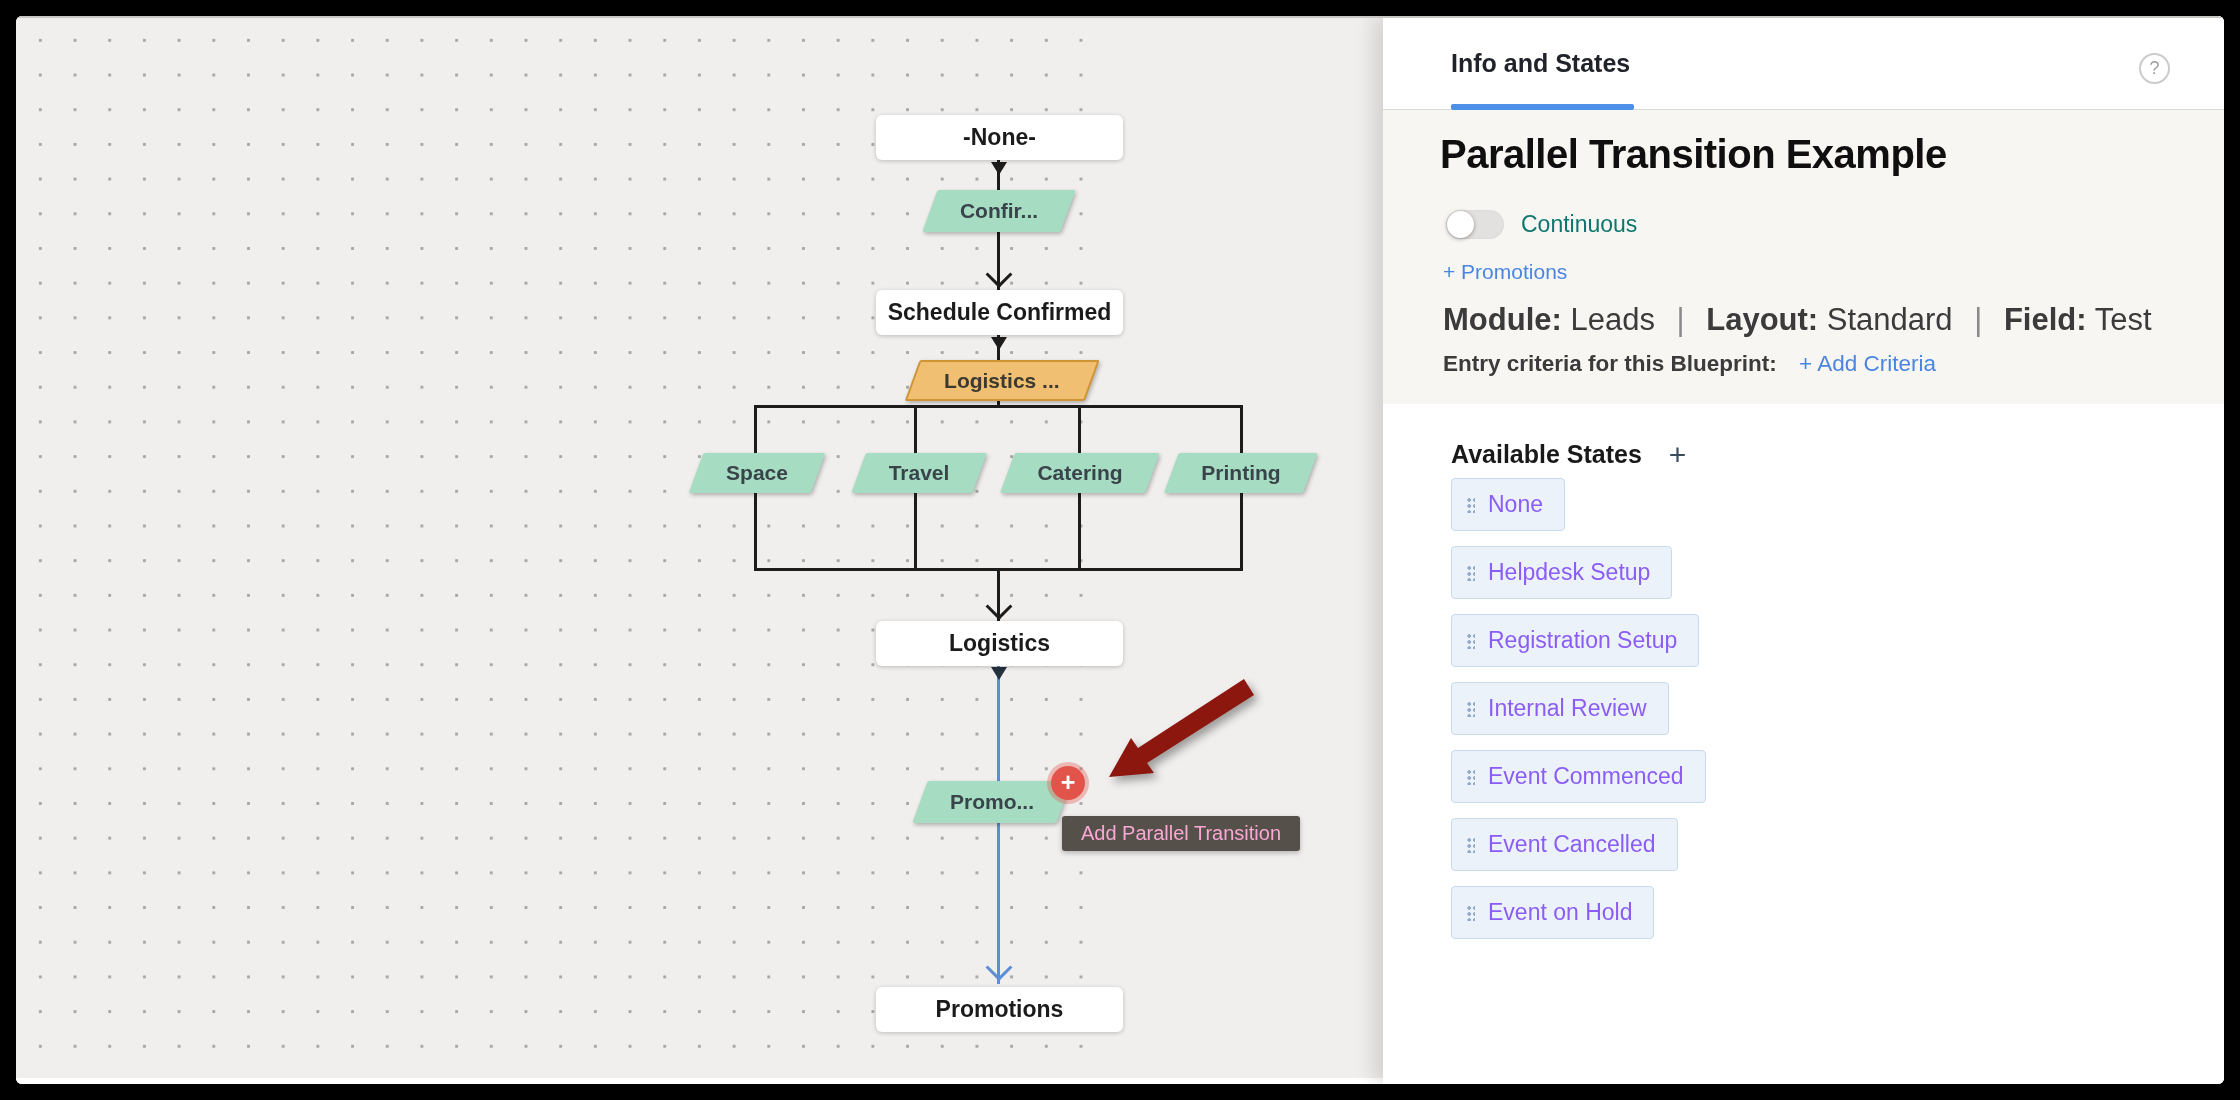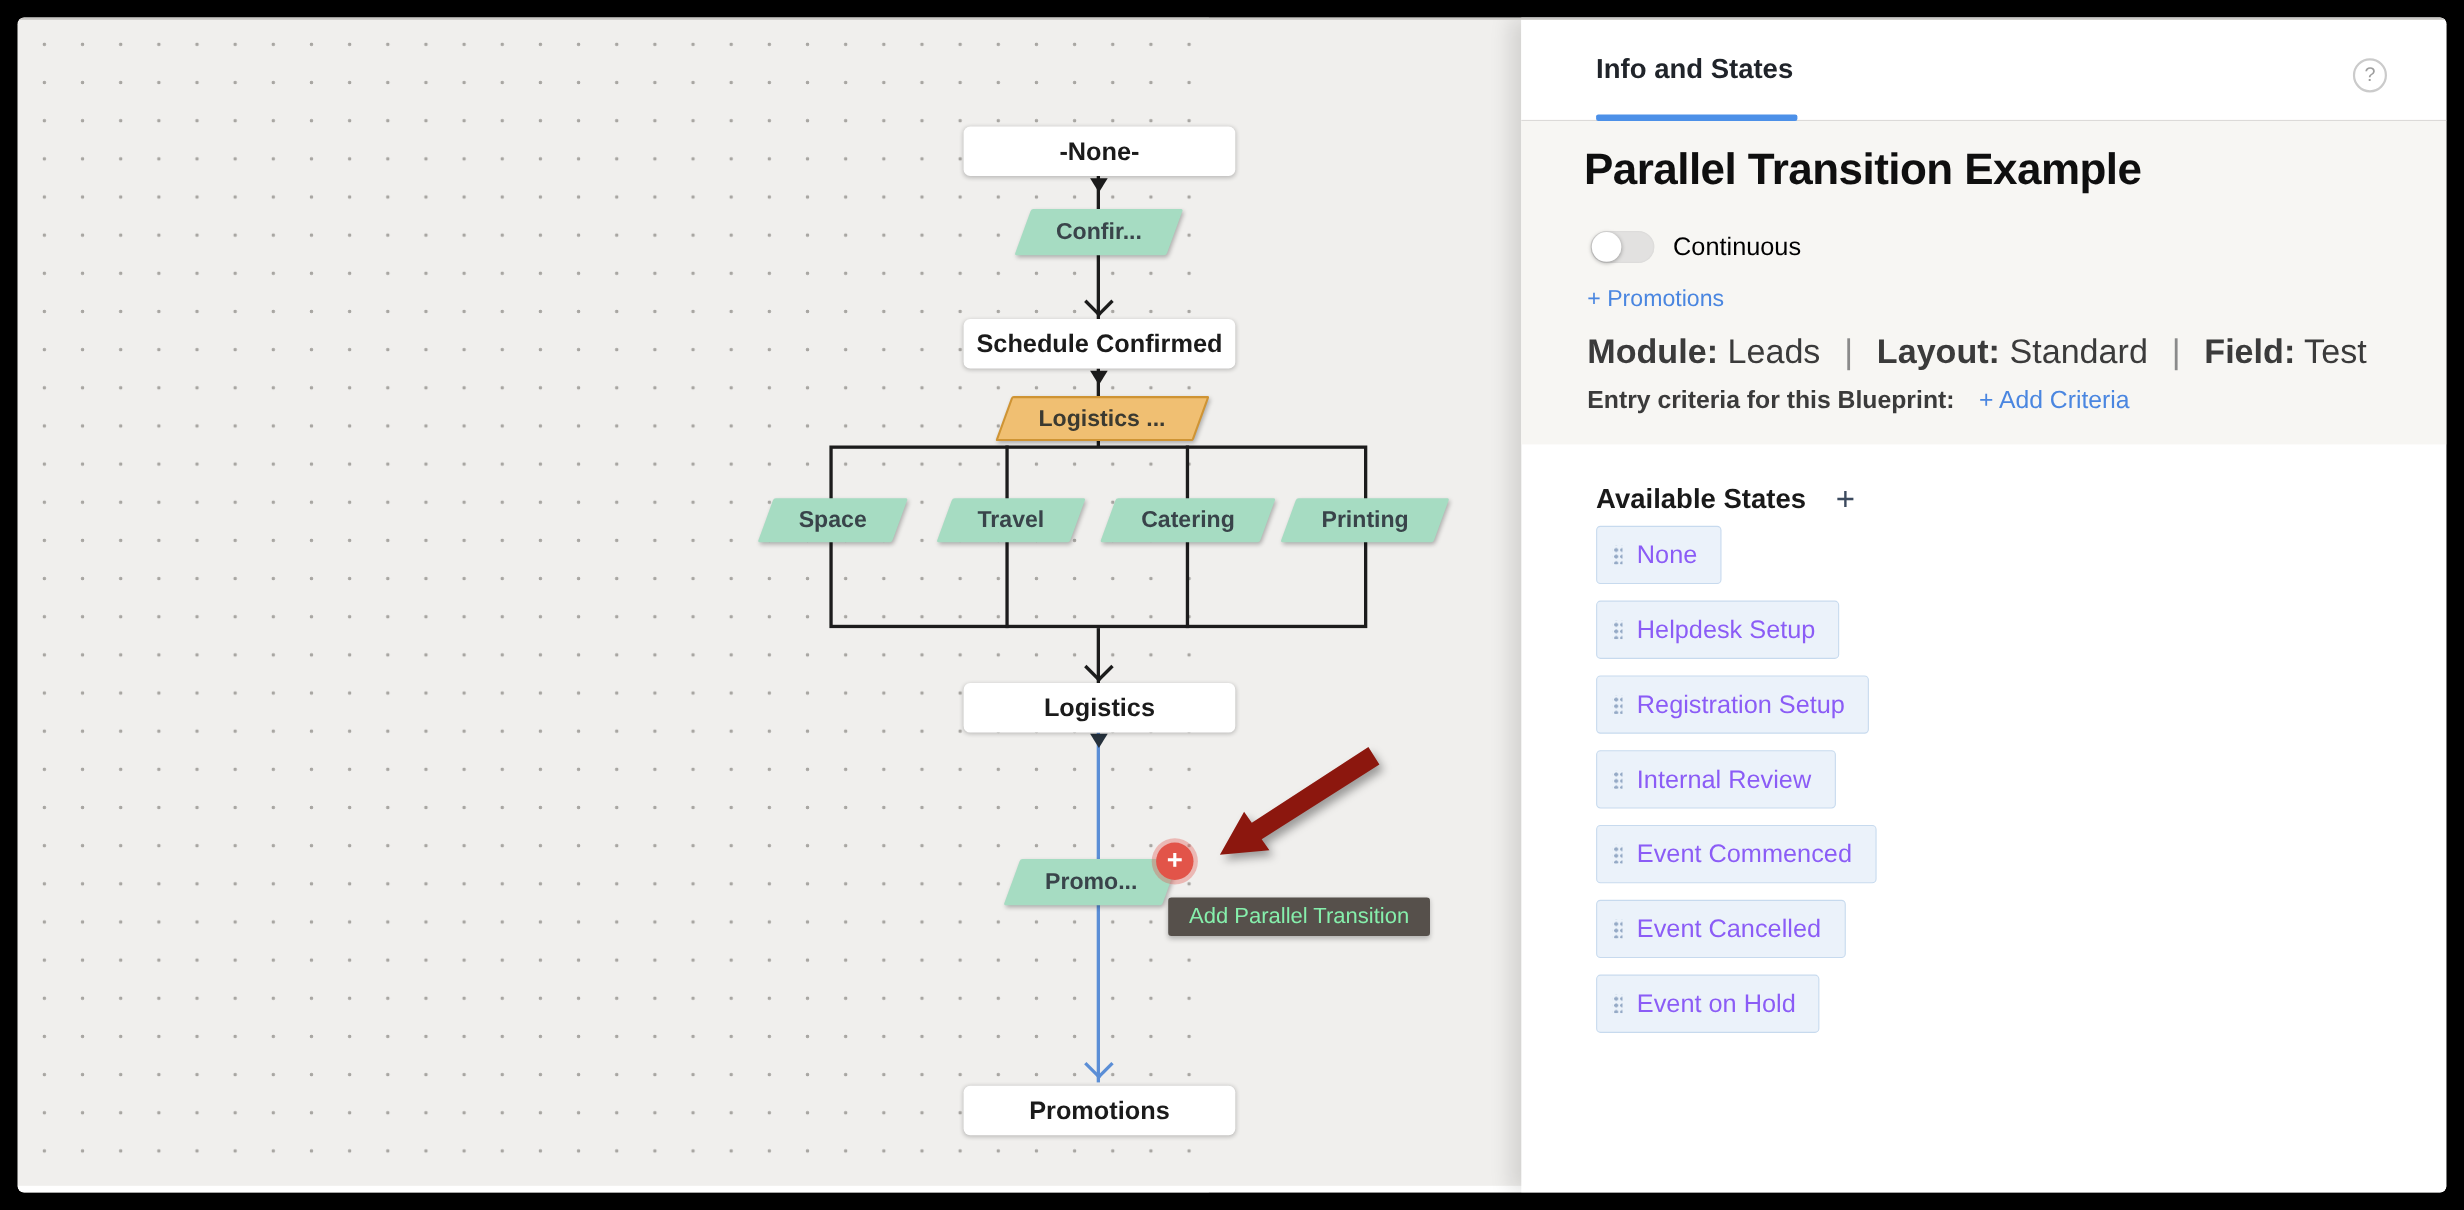--- a/index.html
+++ b/index.html
@@ -36,42 +36,42 @@
   .pgram-label { transform:skewX(20deg); font-size:21px; font-weight:700; color:#39444a; white-space:nowrap; padding:0 30px; }
   .pgram.orange .pgram-label { color:#3b3a31; }
 
   #split-frame { position:absolute; left:738px; top:389px; width:489px; height:166px; border:3px solid #1c1c1c; z-index:1; }
 
   #plus-btn { position:absolute; left:1035px; top:750px; width:34px; height:34px; border-radius:50%; background:#e25449;
     box-shadow:0 0 0 4px rgba(226,84,74,0.35); color:#fff; font-size:25px; font-weight:700; display:flex;
     align-items:center; justify-content:center; z-index:8; line-height:1; padding-bottom:2px; }
 
   #tooltip { position:absolute; left:1046px; top:800px; width:238px; height:35px; background:#56504b; border-radius:3px;
-    color:#86efac; font-size:20px; display:flex; align-items:center; justify-content:center; z-index:9;
+    color:#f9a8d4; font-size:20px; display:flex; align-items:center; justify-content:center; z-index:9;
     box-shadow:0 2px 5px rgba(0,0,0,0.25); white-space:nowrap; }
 
   #annot-arrow { position:absolute; left:1068px; top:656px; z-index:10; }
 
   
   #panel { position:absolute; left:1367px; top:0; width:841px; height:1068px; background:#fff;
     box-shadow:-10px 0 18px rgba(0,0,0,0.12); z-index:20; }
 
   #tabbar { position:absolute; left:0; top:0; width:100%; height:94px; background:#fff; border-bottom:1px solid #dcdad8; }
   #tab-info { position:absolute; left:68px; top:33px; font-size:25px; font-weight:600; color:#20242a; }
   #tab-underline { position:absolute; left:68px; bottom:-1px; width:183px; height:6px; background:#4c90e8; border-radius:2px; }
   #help-btn { position:absolute; left:756px; top:37px; width:31px; height:31px; border:2px solid #cbcbcb; border-radius:50%;
     color:#9e9e9e; font-size:18px; display:flex; align-items:center; justify-content:center; }
 
   #info-section { position:absolute; left:0; top:94px; width:100%; height:294px; background:#f7f6f3; }
   #bp-title { position:absolute; left:57px; top:22px; font-size:40px; font-weight:600; color:#0f0f0f; letter-spacing:-0.5px; }
   #toggle-row { position:absolute; left:63px; top:100px; height:29px; display:flex; align-items:center; }
   #toggle { position:relative; width:58px; height:29px; background:#e2e1e0; border-radius:15px; box-shadow:inset 0 0 2px rgba(0,0,0,0.08); }
   #toggle-knob { position:absolute; left:1px; top:1px; width:27px; height:27px; border-radius:50%; background:#fff;
     box-shadow:0 1px 4px rgba(0,0,0,0.35); }
-  #toggle-label { margin-left:17px; font-size:23px; color:#000000; }
+  #toggle-label { margin-left:17px; font-size:23px; color:#0f766e; }
   #desc-link { position:absolute; left:60px; top:150px; font-size:21px; color:#4a86e0; }
   #meta-line { position:absolute; left:60px; top:192px; font-size:31px; color:#3b3b3b; }
   #meta-line b { font-weight:700; }
   .meta-sep { color:#8a8a8a; margin:0 13px; }
   #entry-line { position:absolute; left:60px; top:241px; font-size:22.5px; color:#3b3b3b; font-weight:700; }
   #entry-link { font-weight:400; color:#4a86e0; margin-left:16px; }
 
   #states-heading { position:absolute; left:68px; top:424px; display:flex; align-items:center; }
   #states-title { font-size:25px; font-weight:600; color:#191919; }
   #states-add { font-size:30px; font-weight:400; color:#3c4a5e; margin-left:27px; line-height:24px; }

